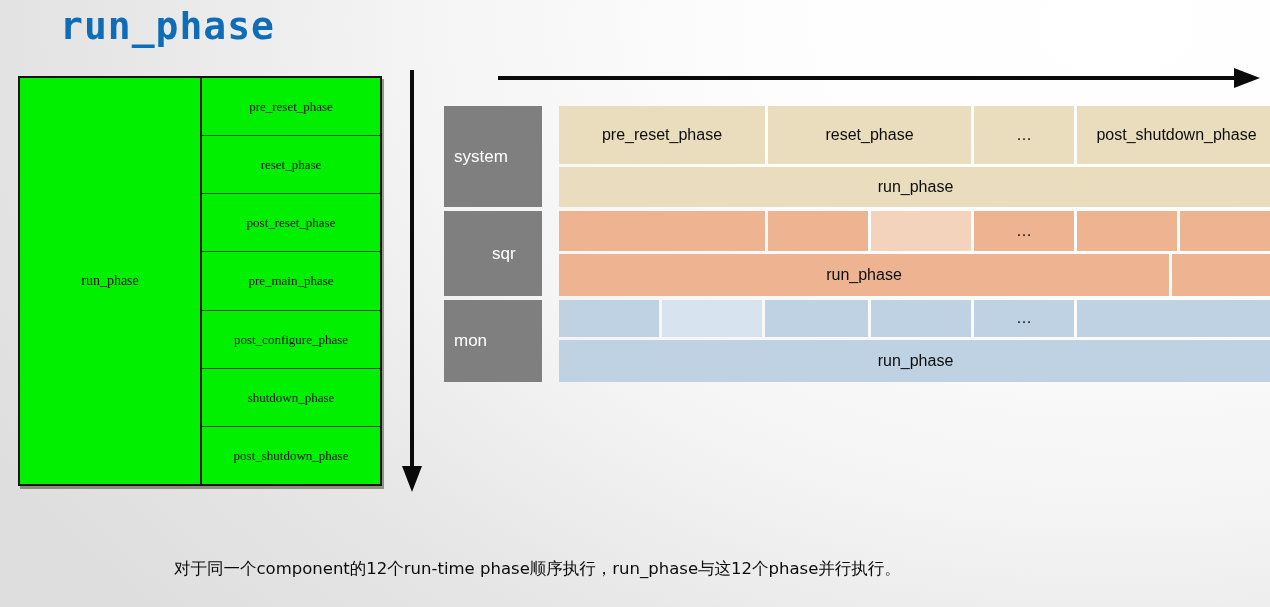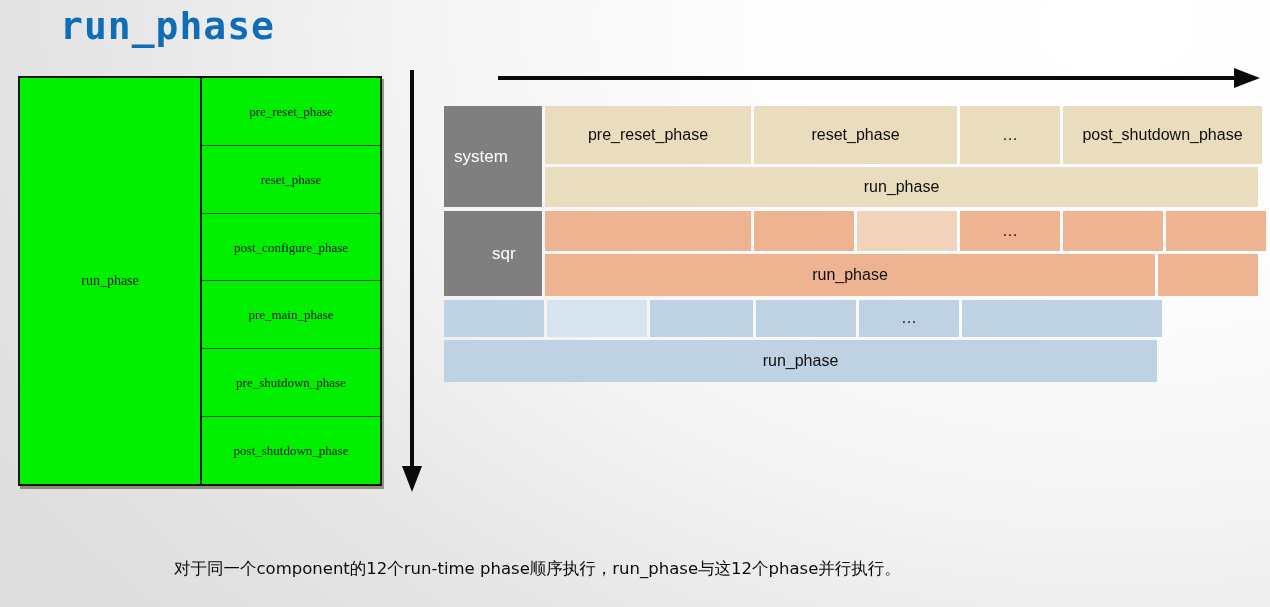--- a/index.html
+++ b/index.html
@@ -110,21 +110,21 @@
   .tl-label {
     width: 98px;
     flex: 0 0 98px;
     background: #7f7f7f;
     color: #ffffff;
     display: flex;
     align-items: center;
     padding-left: 10px;
     box-sizing: border-box;
     font-size: 17px;
-    margin-right: 3px;
+    margin-right: 17px;
   }
   .tl-body {
     flex: 1;
     display: flex;
     flex-direction: column;
   }
   .tl-strip {
     display: flex;
   }
   .tl-strip.top { margin-bottom: 3px; }
@@ -173,23 +173,24 @@
 
   <div id="title">run_phase</div>
 
   <div id="green-box" style="background: rgb(0, 240, 0);">
     <div id="green-left">
       <span id="green-left-label">run_phase</span>
     </div>
     <div id="green-right">
         <div class="green-cell">pre_reset_phase</div>
         <div class="green-cell">reset_phase</div>
+        <div class="green-cell">post_reset_phase</div>
+        <div class="green-cell">pre_main_phase</div>
         <div class="green-cell">post_configure_phase</div>
-        <div class="green-cell">pre_main_phase</div>
-        <div class="green-cell">pre_shutdown_phase</div>
+        <div class="green-cell">shutdown_phase</div>
         <div class="green-cell">post_shutdown_phase</div>
       </div>
   </div>
 
   <svg id="down-arrow" viewBox="0 0 32 428">
     <line x1="16" y1="4" x2="16" y2="408" stroke="#0a0a0a" stroke-width="4"></line>
     <polygon points="16,426 6,400 26,400" fill="#0a0a0a"></polygon>
   </svg>
 
   <svg id="right-arrow" viewBox="0 0 766 32">
@@ -223,20 +224,21 @@
             <div class="tl-cell" style="flex: 0 0 100px; width: 100px; background: rgb(238, 180, 146);"></div>
             <div class="tl-cell" style="flex: 0 0 100px; width: 100px; background: rgb(238, 180, 146);"></div>
           </div>
           <div class="tl-strip bottom">
             <div class="tl-cell" style="flex: 0 0 610px; width: 610px; background: rgb(238, 180, 146);">run_phase</div>
             <div class="tl-cell" style="flex: 0 0 100px; width: 100px; background: rgb(238, 180, 146);"></div>
           </div>
         </div>
       </div>
       <div class="tl-row row-mon">
+        <div class="tl-label" style="background: rgb(127, 127, 127);">mon</div>
         <div class="tl-body">
           <div class="tl-strip top">
             <div class="tl-cell" style="flex: 0 0 100px; width: 100px; background: rgb(190, 210, 227);"></div>
             <div class="tl-cell" style="flex: 0 0 100px; width: 100px; background: rgb(215, 227, 238);"></div>
             <div class="tl-cell" style="flex: 0 0 103px; width: 103px; background: rgb(190, 210, 227);"></div>
             <div class="tl-cell" style="flex: 0 0 100px; width: 100px; background: rgb(190, 210, 227);"></div>
             <div class="tl-cell" style="flex: 0 0 100px; width: 100px; background: rgb(190, 210, 227);">…</div>
             <div class="tl-cell" style="flex: 0 0 200px; width: 200px; background: rgb(190, 210, 227);"></div>
           </div>
           <div class="tl-strip bottom">

